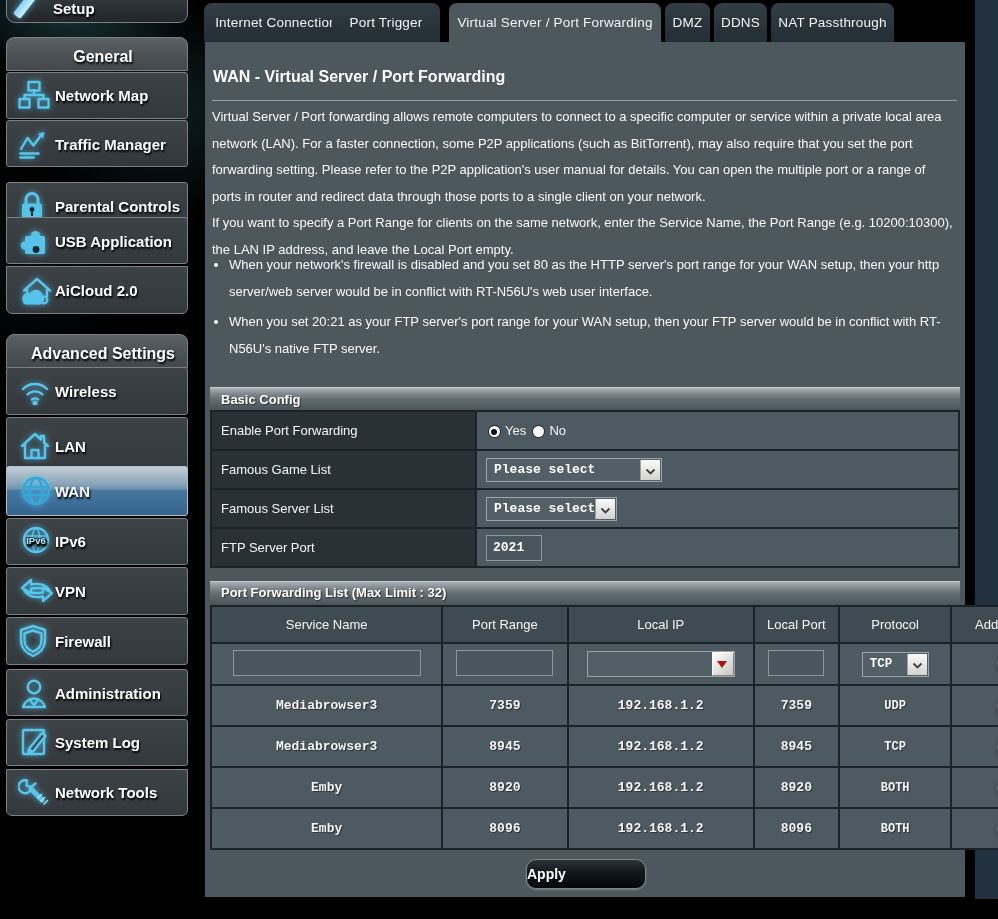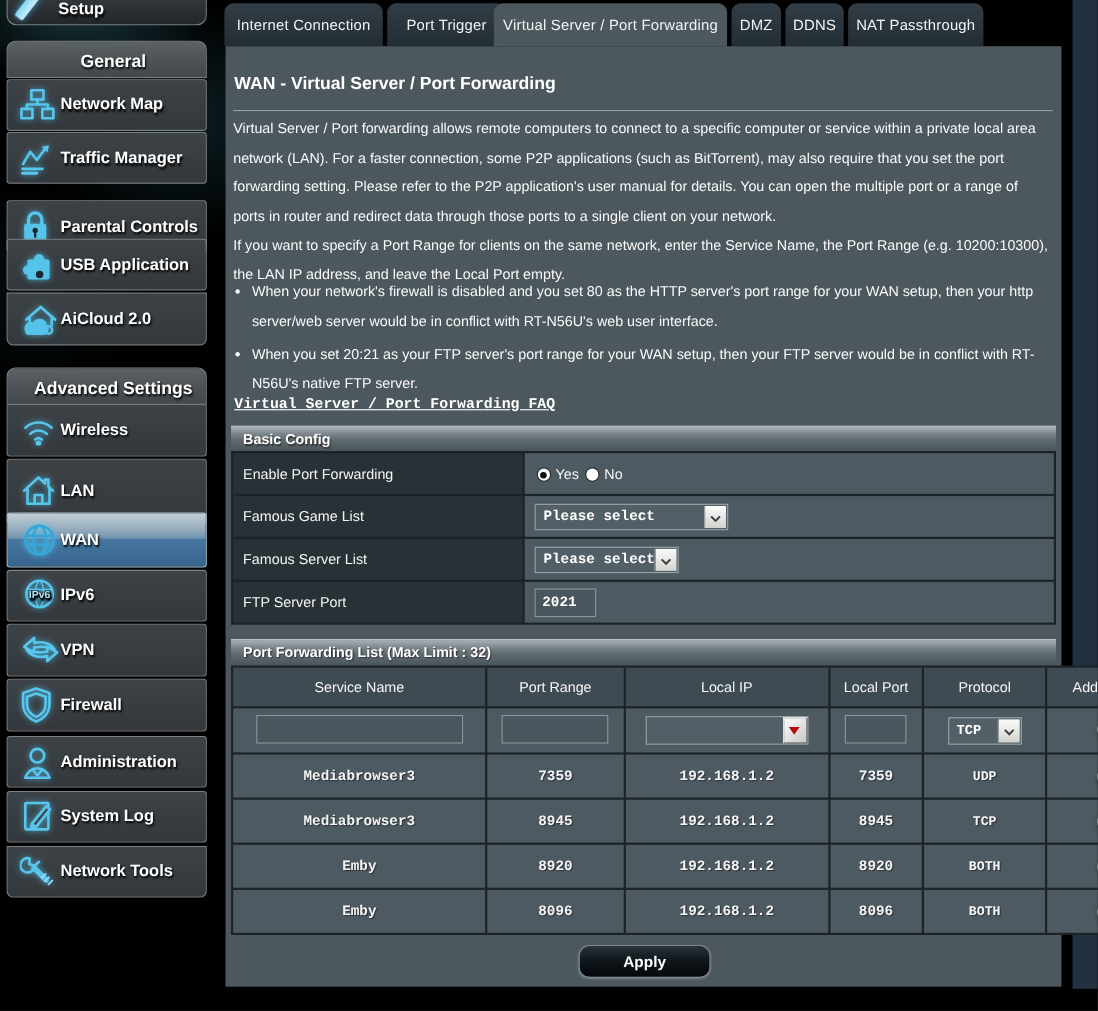--- a/index.html
+++ b/index.html
@@ -214,34 +214,33 @@
       <g class="ic" stroke-width="2.6">
         <path d="M13.5 11.5A6.5 6.5 0 1 1 9 4.5l-.5 5 5 1.5 4-3.5"></path>
         <path d="M13 13l11 11" stroke-width="5"></path>
         <path d="M20 22l3.5-3.5M23 25l3.5-3.5M26 28l3.5-3.5" stroke-width="1.6" stroke="#9adef5"></path>
       </g>
     </svg>
   <span class="lbl">Network Tools</span>
   </div>
 
 <div class="tab act2" style="left:204px;width:144px">Internet Connection</div>
-<div class="tab" style="left:352px;width:108px">Port Trigger</div>
+<div class="tab" style="left:332px;width:108px">Port Trigger</div>
 <div class="tab act" style="left:449px;width:212px">Virtual Server / Port Forwarding</div>
 <div class="tab" style="left:665px;width:45px">DMZ</div>
 <div class="tab" style="left:714px;width:53px">DDNS</div>
 <div class="tab" style="left:771px;width:123px">NAT Passthrough</div>
 <div id="panel">
 <div id="title">WAN - Virtual Server / Port Forwarding</div>
 <div id="hr"></div>
 <div id="desc">Virtual Server / Port forwarding allows remote computers to connect to a specific computer or service within a private local area network (LAN). For a faster connection, some P2P applications (such as BitTorrent), may also require that you set the port forwarding setting. Please refer to the P2P application's user manual for details. You can open the multiple port or a range of ports in router and redirect data through those ports to a single client on your network.<br>If you want to specify a Port Range for clients on the same network, enter the Service Name, the Port Range (e.g. 10200:10300), the LAN IP address, and leave the Local Port empty.</div>
 <ul id="blts">
 <li>When your network's firewall is disabled and you set 80 as the HTTP server's port range for your WAN setup, then your http server/web server would be in conflict with RT-N56U's web user interface.</li>
 <li>When you set 20:21 as your FTP server's port range for your WAN setup, then your FTP server would be in conflict with RT-N56U's native FTP server.</li>
 </ul>
-<div id="faq">Virtual Server / Port Forwarding FAQ</div>
 <div class="secthead" style="top:345px">Basic Config</div>
 <table id="bct">
 <tbody>
         <tr>
           <td class="l">Enable Port Forwarding</td>
           <td class="v"><span class="rad on" style="margin-left:3px"></span>Yes&nbsp; <span class="rad"></span>No</td>
         </tr>
 <tr>
           <td class="l">Famous Game List</td>
           <td class="v">
@@ -346,14 +345,14 @@
           <td>192.168.1.2</td>
           <td>8096</td>
           <td style="font-size:12px">BOTH</td>
           <td><svg width="30" height="30" viewBox="0 0 30 30" style="filter:drop-shadow(1px 2px 2.5px rgba(0,0,0,.6));vertical-align:middle">
               <circle cx="15" cy="15" r="11.3" fill="none" stroke="url(#met)" stroke-width="4"></circle>
               <rect x="9.4" y="13.3" width="11.2" height="3.4" rx="1" fill="url(#met)"></rect>
             </svg></td>
         </tr>
 </tbody>
     </table>
-<div class="ab" id="apply" style="left:321px;top:817px;width:120px;height:30px;box-sizing:border-box;border:1px solid #7e8689;border-radius:10px;background:linear-gradient(#2b343a,#10171c 45%,#04070a);box-shadow:0 1px 2px rgba(160,175,185,.5);color:#fff;font-weight:bold;font-size:14px;text-align:center;line-height:28px">Apply</div>
+<div class="ab" id="apply" style="left:321px;top:817px;width:120px;height:30px;box-sizing:border-box;border:1px solid #7e8689;border-radius:10px;background:linear-gradient(#2b343a,#10171c 45%,#04070a);box-shadow:0 1px 2px rgba(160,175,185,.5);color:#fff;font-weight:bold;font-size:14px;text-align:left;line-height:28px">Apply</div>
 </div>
 
 </body></html>

